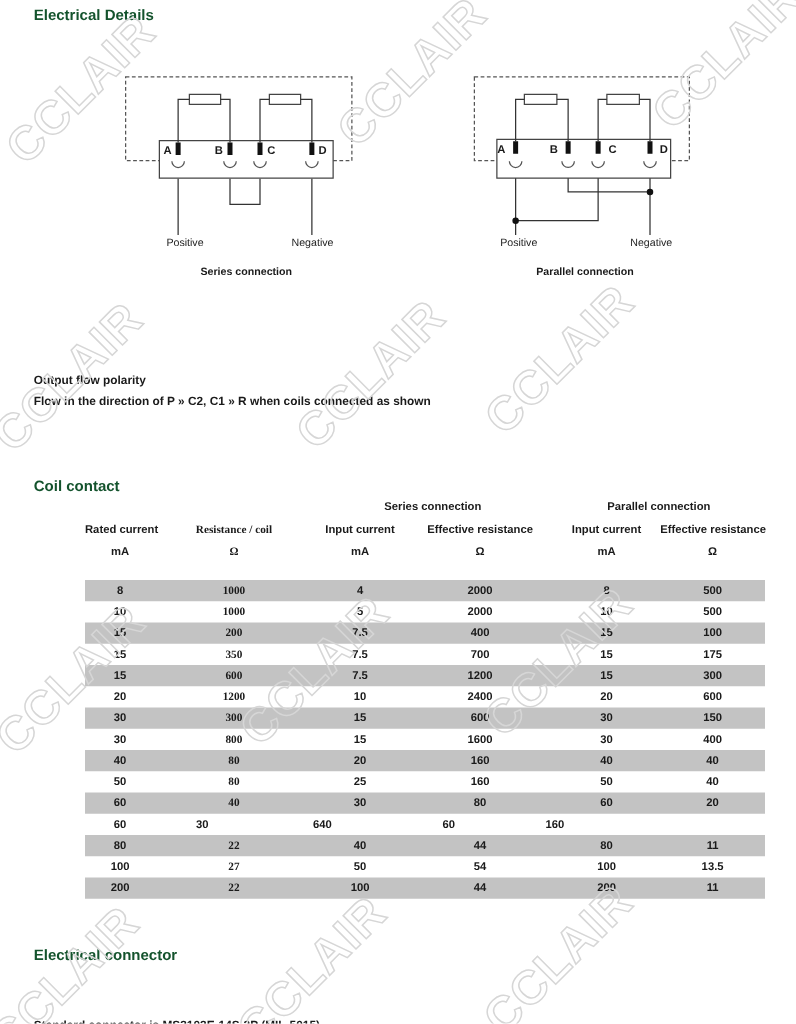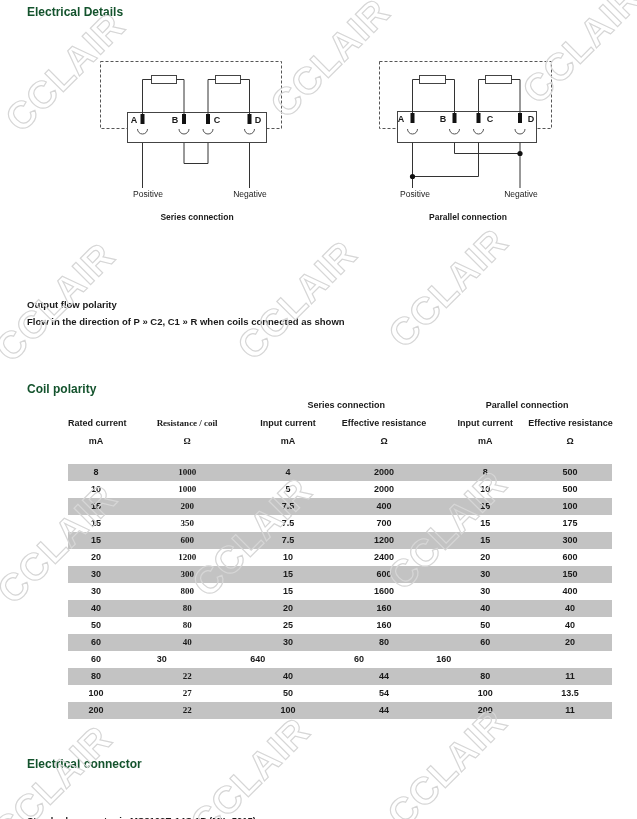--- a/index.html
+++ b/index.html
@@ -116,21 +116,21 @@
       <text class="term-letter" x="161" y="67" text-anchor="middle">D</text>
       <text class="pol-label" x="45" y="142" text-anchor="middle">Positive</text>
       <text class="pol-label" x="151" y="142" text-anchor="middle">Negative</text>
       <text class="cap-label" x="98" y="165" text-anchor="middle">Parallel connection</text>
     </svg>
   </div>
 
   <div class="note" style="left:27px;top:263px;">Output flow polarity</div>
   <div class="note" style="left:27px;top:280px;text-align:center;">Flow in the direction of P » C2, C1 » R when coils connected as shown</div>
 
-  <div class="h1" style="left:27px;top:382px;">Coil polarity</div>
+  <div class="h1" style="left:27px;top:382px;">Coil contact</div>
 
   <div class="trow-head" style="top:400px;">
     <div class="gcell g0"></div>
     <div class="gcell g1">Series connection</div>
     <div class="gcell g2">Parallel connection</div>
   </div>
 
   <div class="trow-head" style="top:418px;">
     <div class="hcell c0">Rated current</div>
     <div class="hcell c1">Resistance / coil</div>

